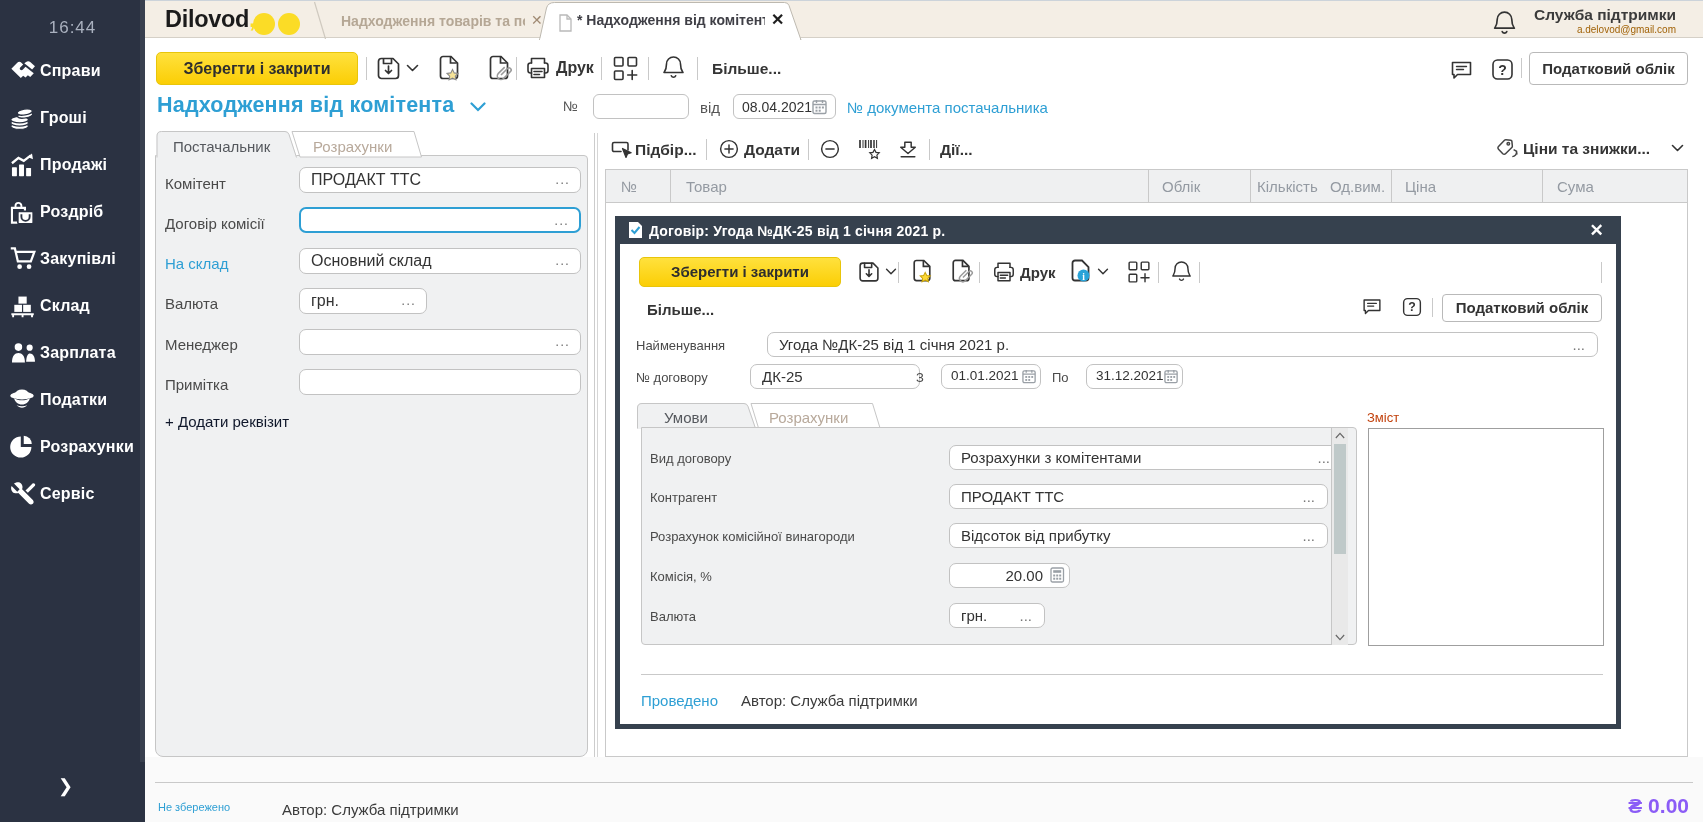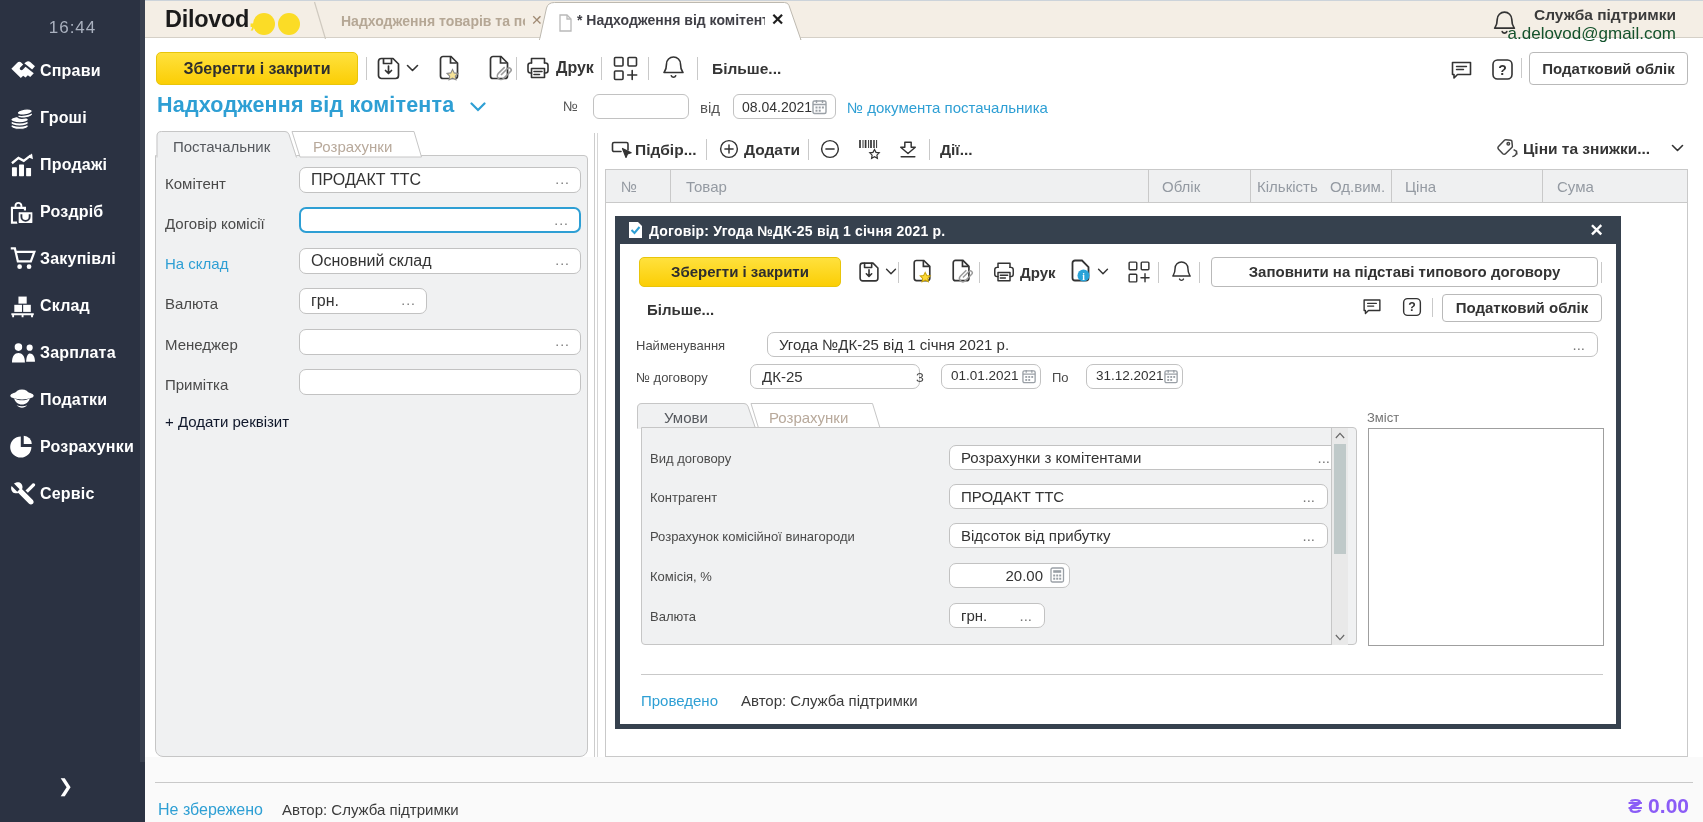--- a/index.html
+++ b/index.html
@@ -23,21 +23,21 @@
      border-bottom:1px solid #d5d0c7; border-top:1px solid #ccd3da; }
   #logo { position:absolute; left:20px; top:5px; font-size:23.5px; font-weight:bold;
      color:#1b1b1b; letter-spacing:-0.3px; }
   #logo .y { color:#fbdc26; letter-spacing:-2px;}
   #tab1txt { position:absolute; left:196px; top:12px; color:#b5a795; font-size:14px; font-weight:bold; white-space:nowrap; overflow:hidden; width:184px; }
   #tab1x { position:absolute; left:386px; top:11px; color:#a08a73; font-size:14px; }
   #tab2txt { position:absolute; left:432px; top:11px; color:#3f3f46; font-size:14px; font-weight:bold; white-space:nowrap; overflow:hidden; width:188px; }
   #tab2x { position:absolute; left:626px; top:9px; color:#1e1e1e; font-size:16px; font-weight:bold; }
   #userblock { position:absolute; right:27px; top:5px; text-align:right; }
   #userblock .n { font-size:15.5px; font-weight:bold; color:#3b3b3b; }
-  #userblock .e { font-size:17px; color:#14532d; }
+  #userblock .e { font-size:10px; color:#a16207; }
   #topbell { position:absolute; right:186px; top:8px; }
 
   
   .ybtn { background:linear-gradient(#ffe13d,#fbce05); border:1px solid #e8c50a; border-radius:5px;
      font-weight:bold; color:#2e2e2e; text-align:center; }
   #btn-save1 { left:156px; top:52px; width:202px; height:33px; font-size:16px; line-height:31px; }
   .tb-sep { width:1px; background:#c9c9c9; }
   .tb-text { font-size:16px; font-weight:bold; color:#353535; }
   .wbtn { background:#fff; border:1px solid #b9b9b9; border-radius:4px; text-align:center;
      font-weight:bold; color:#333; }
@@ -535,21 +535,20 @@
       </svg>
     </div>
   <div class="tb-sep abs" style="left:538px;top:46px;height:21px"></div>
   <div class="abs" style="left:551px;top:43px">
       <svg width="21" height="25" viewBox="0 0 23 27" class="ico" stroke-width="1.8">
         <path d="M11.5 3 a7 7 0 0 1 7 7 c0 5.5 1.8 7.3 2.5 8.5 h-19 c.7-1.2 2.5-3 2.5-8.5 a7 7 0 0 1 7-7 Z"></path>
         <path d="M9.3 21.8 a2.4 2.4 0 0 0 4.4 0"></path>
       </svg>
     </div>
   <div class="tb-sep abs" style="left:579px;top:46px;height:21px"></div>
-  <div class="abs" id="mfill">Заповнити на підставі типового договору</div>
   <div class="tb-sep abs" style="left:981px;top:46px;height:21px"></div>
   <div class="tb-sep abs" style="left:812px;top:82px;height:19px"></div>
   <div id="mbilshe">Більше...</div>
   <div class="abs" style="left:741px;top:80px">
       <svg width="22" height="21" viewBox="0 0 25 24" class="ico" stroke-width="1.6">
         <path d="M3.5 4.5 h18 v12 h-13 l-3.5 3.5 v-3.5 h-1.5 Z"></path>
         <path d="M7.5 8.5 h10 M7.5 11.5 h7" stroke-width="1.4"></path>
       </svg>
     </div>
   <div class="abs" style="left:781px;top:80px">
@@ -630,25 +629,25 @@
     <div class="abs" style="left:689px;top:0;width:17px;height:217px;background:#e9e9e9;border-left:1px solid #c6c6c6">
       <svg style="position:absolute;left:3px;top:4px" width="10" height="7" viewBox="0 0 12 8">
           <path d="M1 7 L6 1.5 L11 7" fill="none" stroke="#666" stroke-width="1.4"></path>
         </svg>
       <div style="position:absolute;left:2px;top:16px;width:12px;height:110px;background:#bfc9c9"></div>
       <svg style="position:absolute;left:3px;bottom:4px" width="10" height="7" viewBox="0 0 12 8">
           <path d="M1 1 L6 6.5 L11 1" fill="none" stroke="#666" stroke-width="1.4"></path>
         </svg>
     </div>
   </div>
-  <div class="mlabel" style="left:747px;top:194px;color:#737373">Зміст</div>
+  <div class="mlabel" style="left:747px;top:194px;color:#c2410c">Зміст</div>
   <div id="zmist-box"></div>
   <div id="mfooter-line"></div>
   <div id="mproved">Проведено</div>
   <div id="mauthor">Автор: Служба підтримки</div>
 </div>
 
 <div class="abs" id="statusbar">
   <div class="divline"></div>
-  <div class="abs link" style="left:13px;top:44px;font-size:16px">Не збережено</div>
+  <div class="abs link" style="left:13px;top:44px;font-size:11px">Не збережено</div>
   <div class="abs" style="left:137px;top:44px;font-size:15px;color:#3b3b3b">Автор: Служба підтримки</div>
   <div class="abs" style="right:14px;top:37px;font-size:21px;font-weight:bold;color:#8b5cf6">₴ 0.00</div>
 </div>
 
 </body></html>

